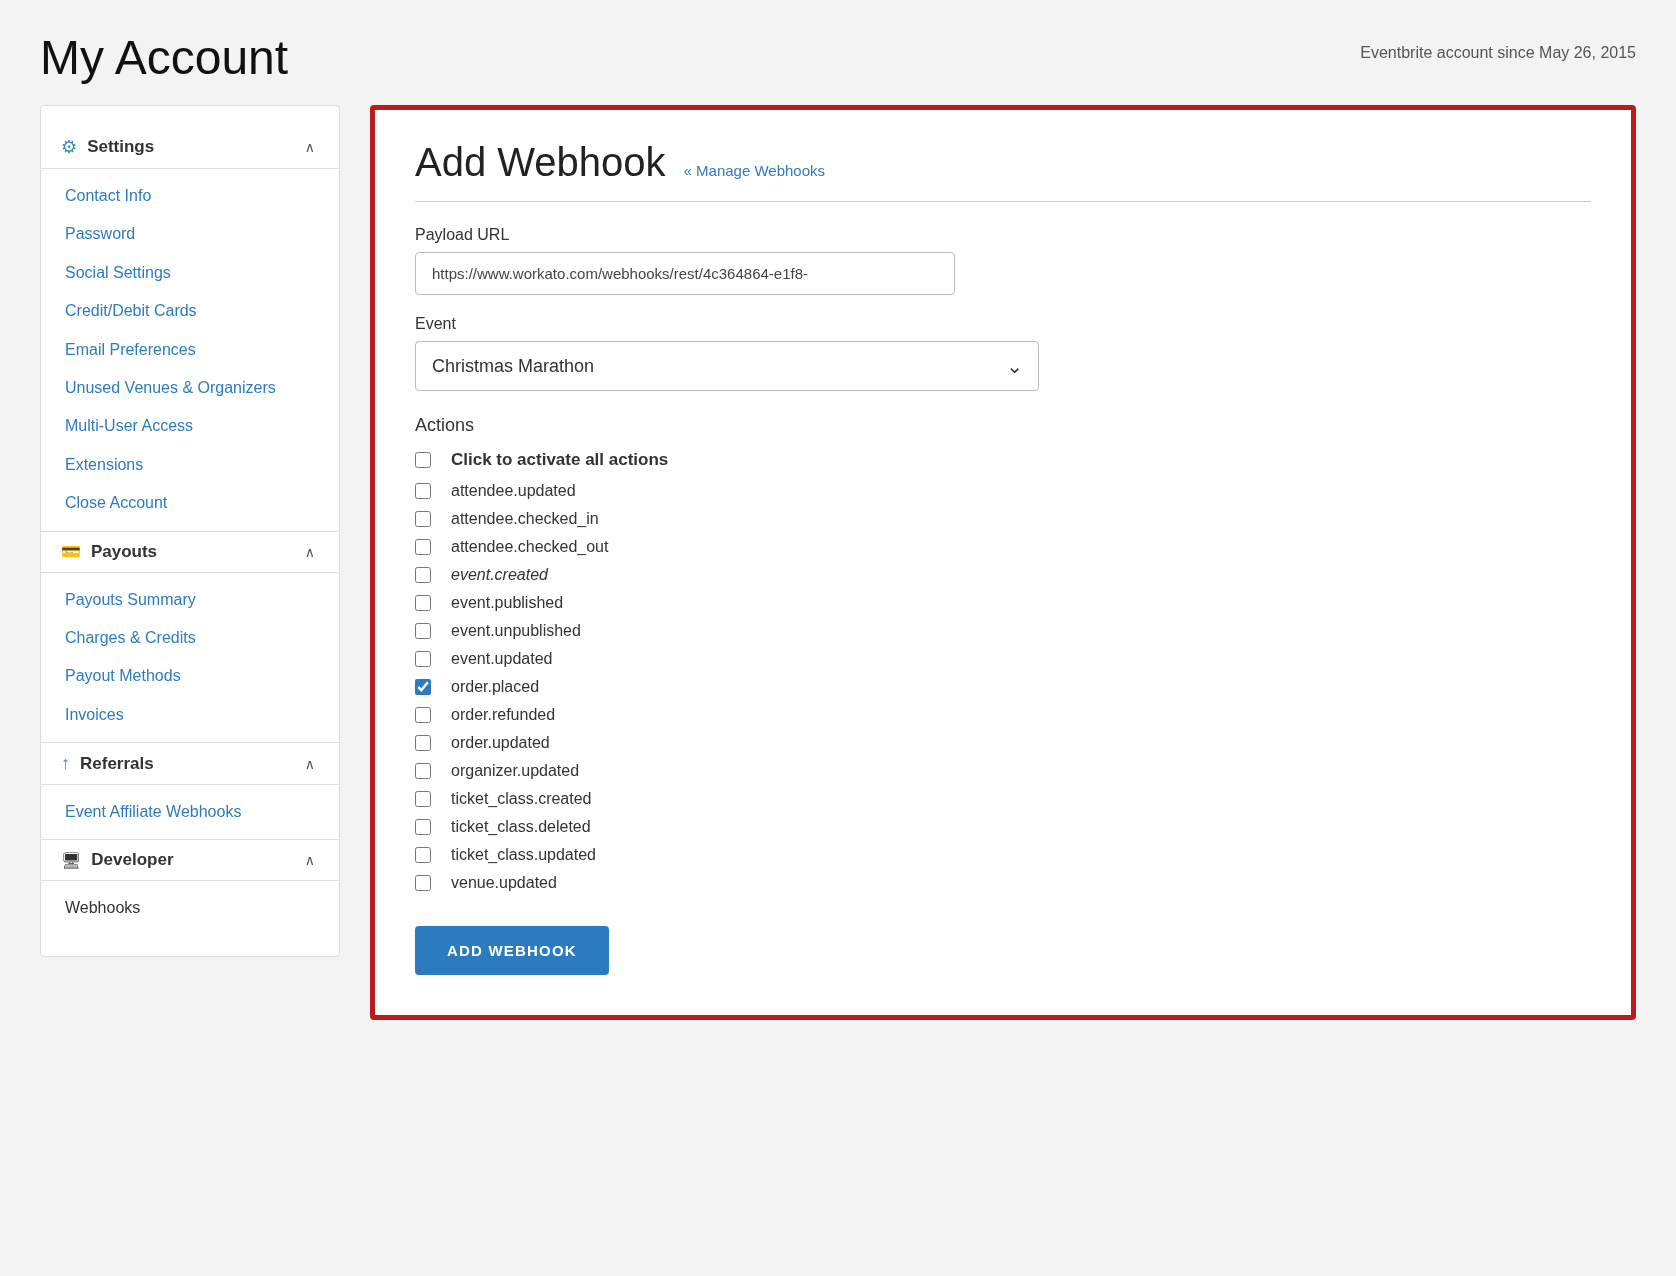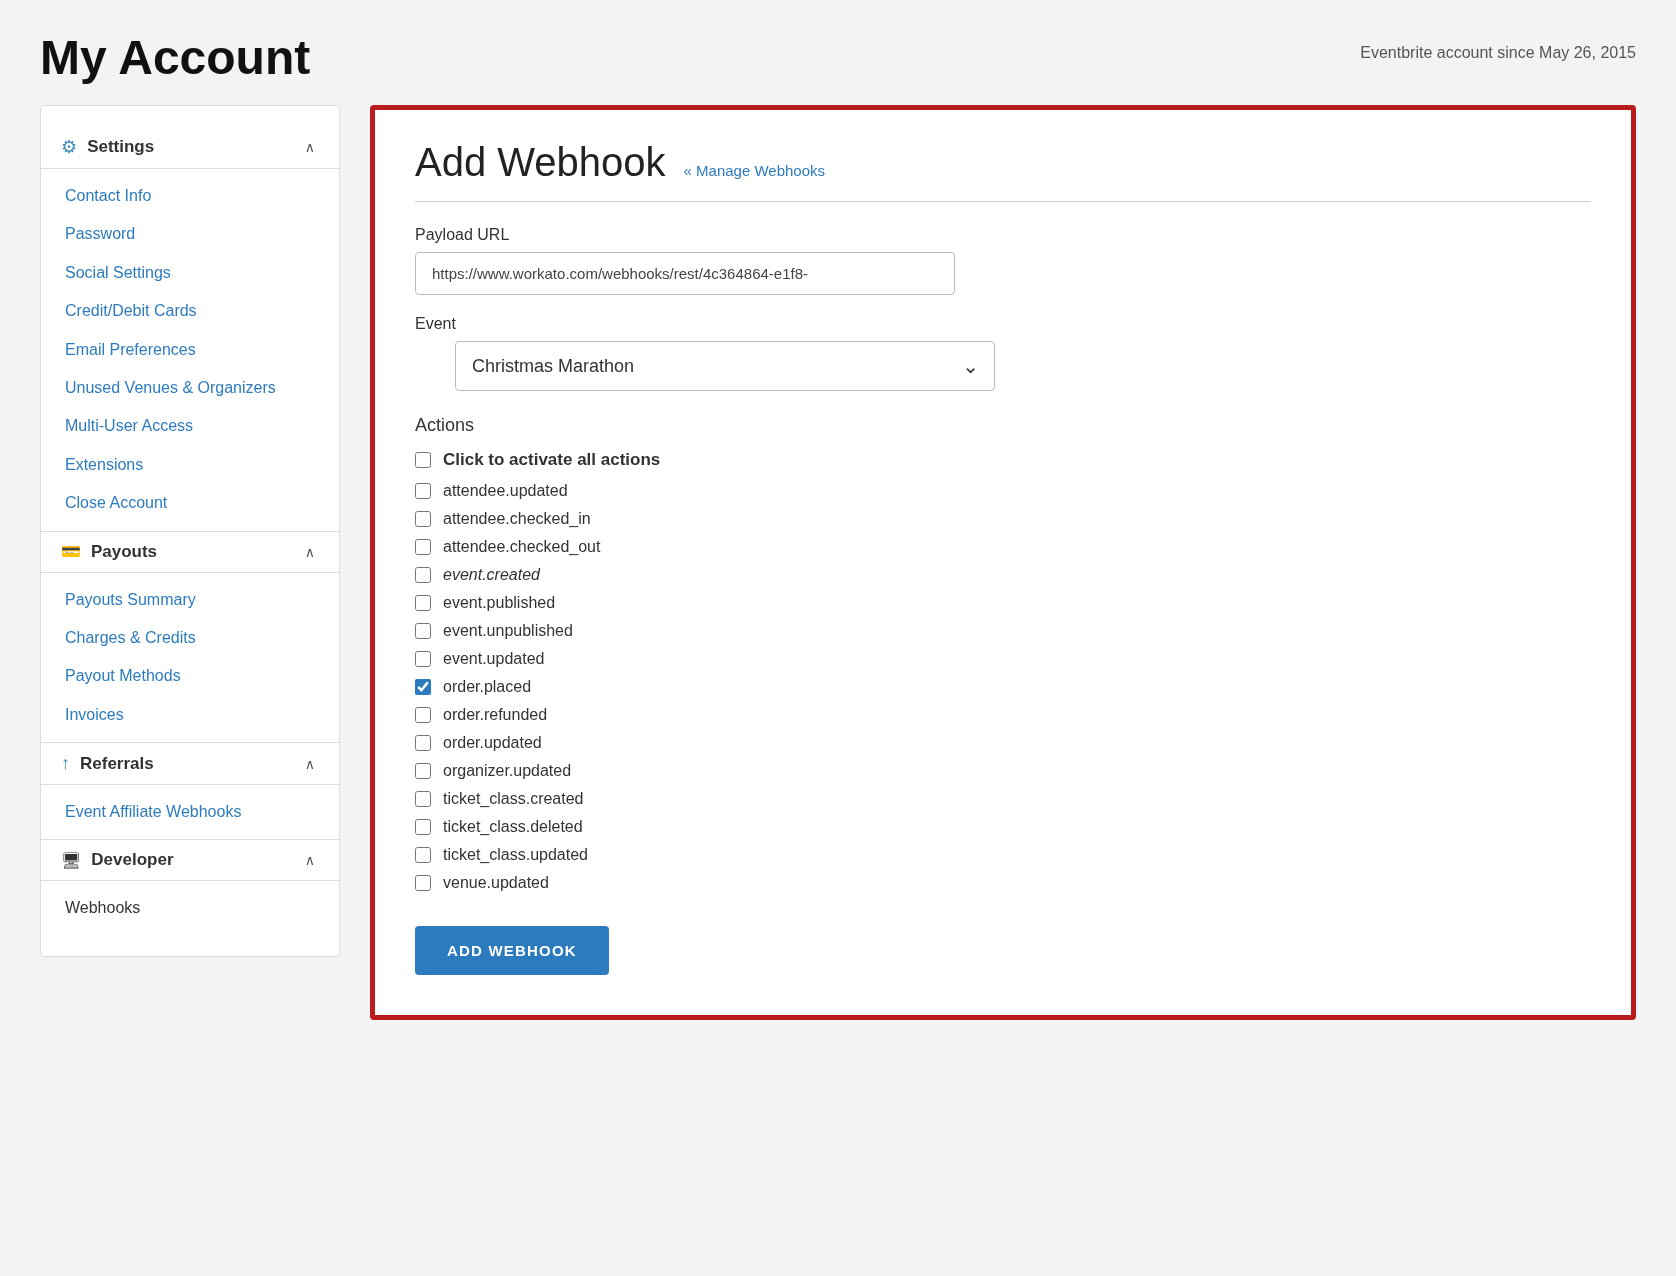--- a/index.html
+++ b/index.html
@@ -18,21 +18,21 @@
 
     
     .page-header {
       display: flex;
       justify-content: space-between;
       align-items: flex-start;
       padding: 30px 0 20px 0;
     }
     .page-title {
       font-size: 48px;
-      font-weight: 700;
+      font-weight: 400;
       color: #111;
     }
     .account-since {
       font-size: 16px;
       color: #555;
       margin-top: 14px;
     }
 
     
     .main-layout {
@@ -148,23 +148,22 @@
       font-size: 15px;
       border: 1px solid #bbb;
       border-radius: 4px;
       color: #444;
       background: #fff;
       margin-bottom: 20px;
     }
 
     .event-select-wrapper {
       position: relative;
-      width: 540px;
+      width: 624px;
       margin-bottom: 24px;
-      margin-left: 40px;
     }
 
     .event-select {
       width: 100%;
       padding: 14px 44px 14px 16px;
       font-size: 18px;
       border: 1px solid #bbb;
       border-radius: 4px;
       color: #333;
       background: #fff;
@@ -192,21 +191,21 @@
 
     .actions-list {
       list-style: none;
       margin: 0;
       padding: 0;
     }
 
     .action-item {
       display: flex;
       align-items: center;
-      gap: 12px;
+      gap: 20px;
       margin-bottom: 10px;
       font-size: 16px;
       color: #333;
     }
 
     .action-item.activate-all {
       font-weight: 700;
       font-size: 17px;
       margin-bottom: 12px;
     }

